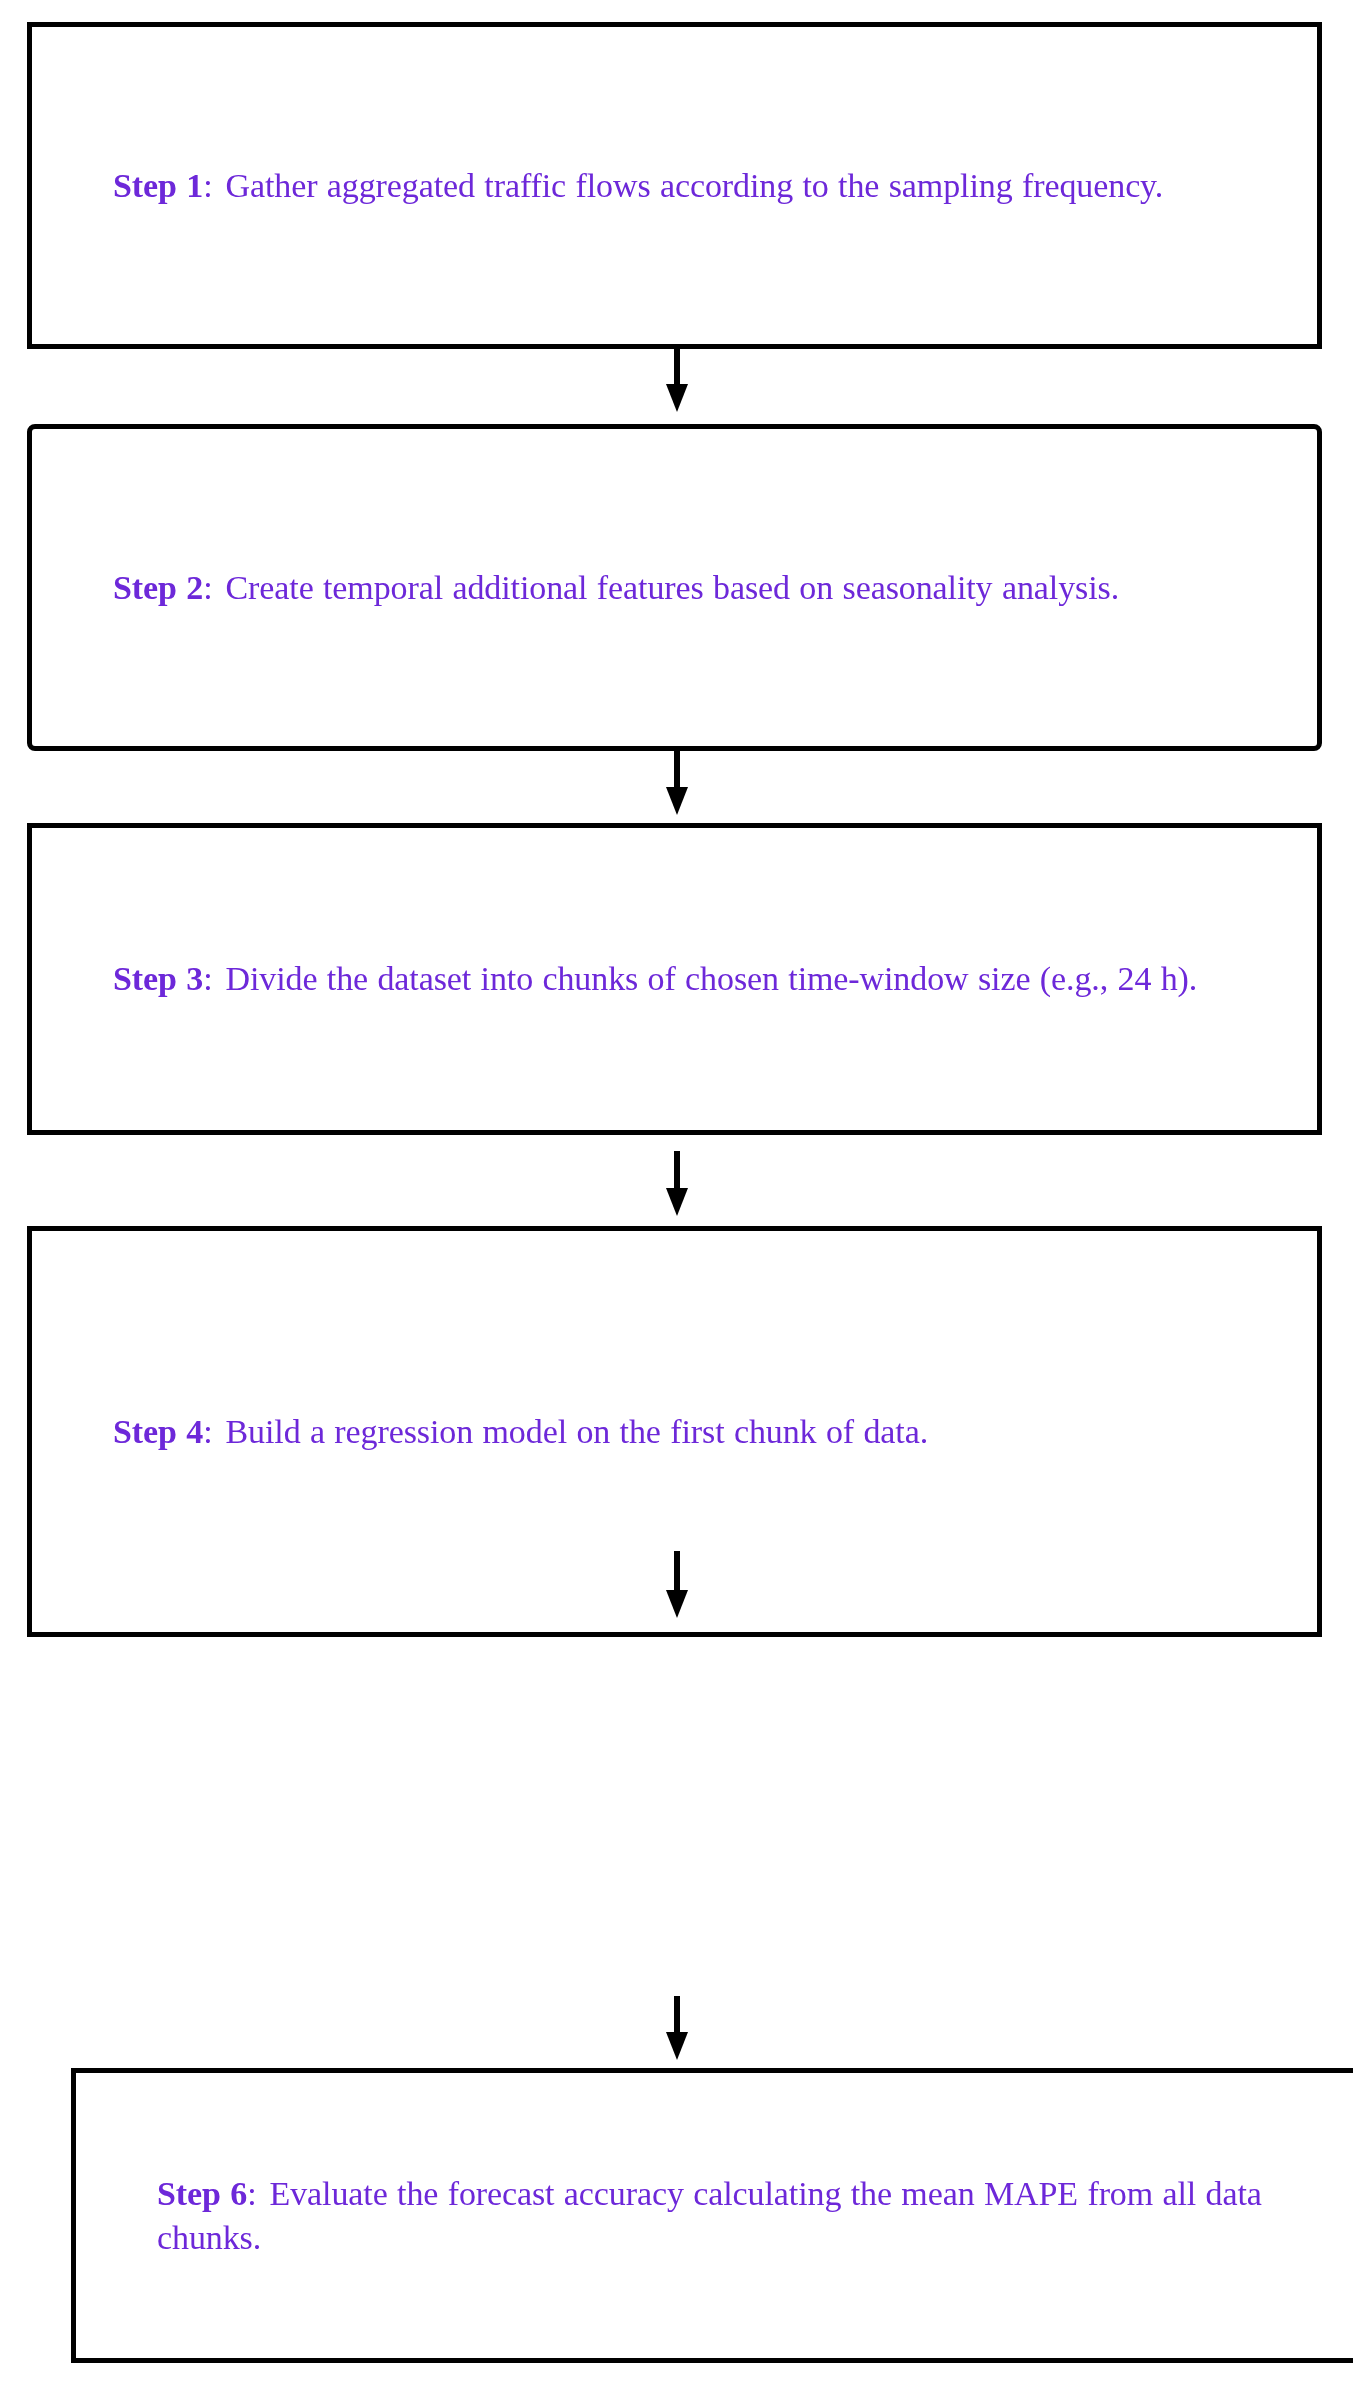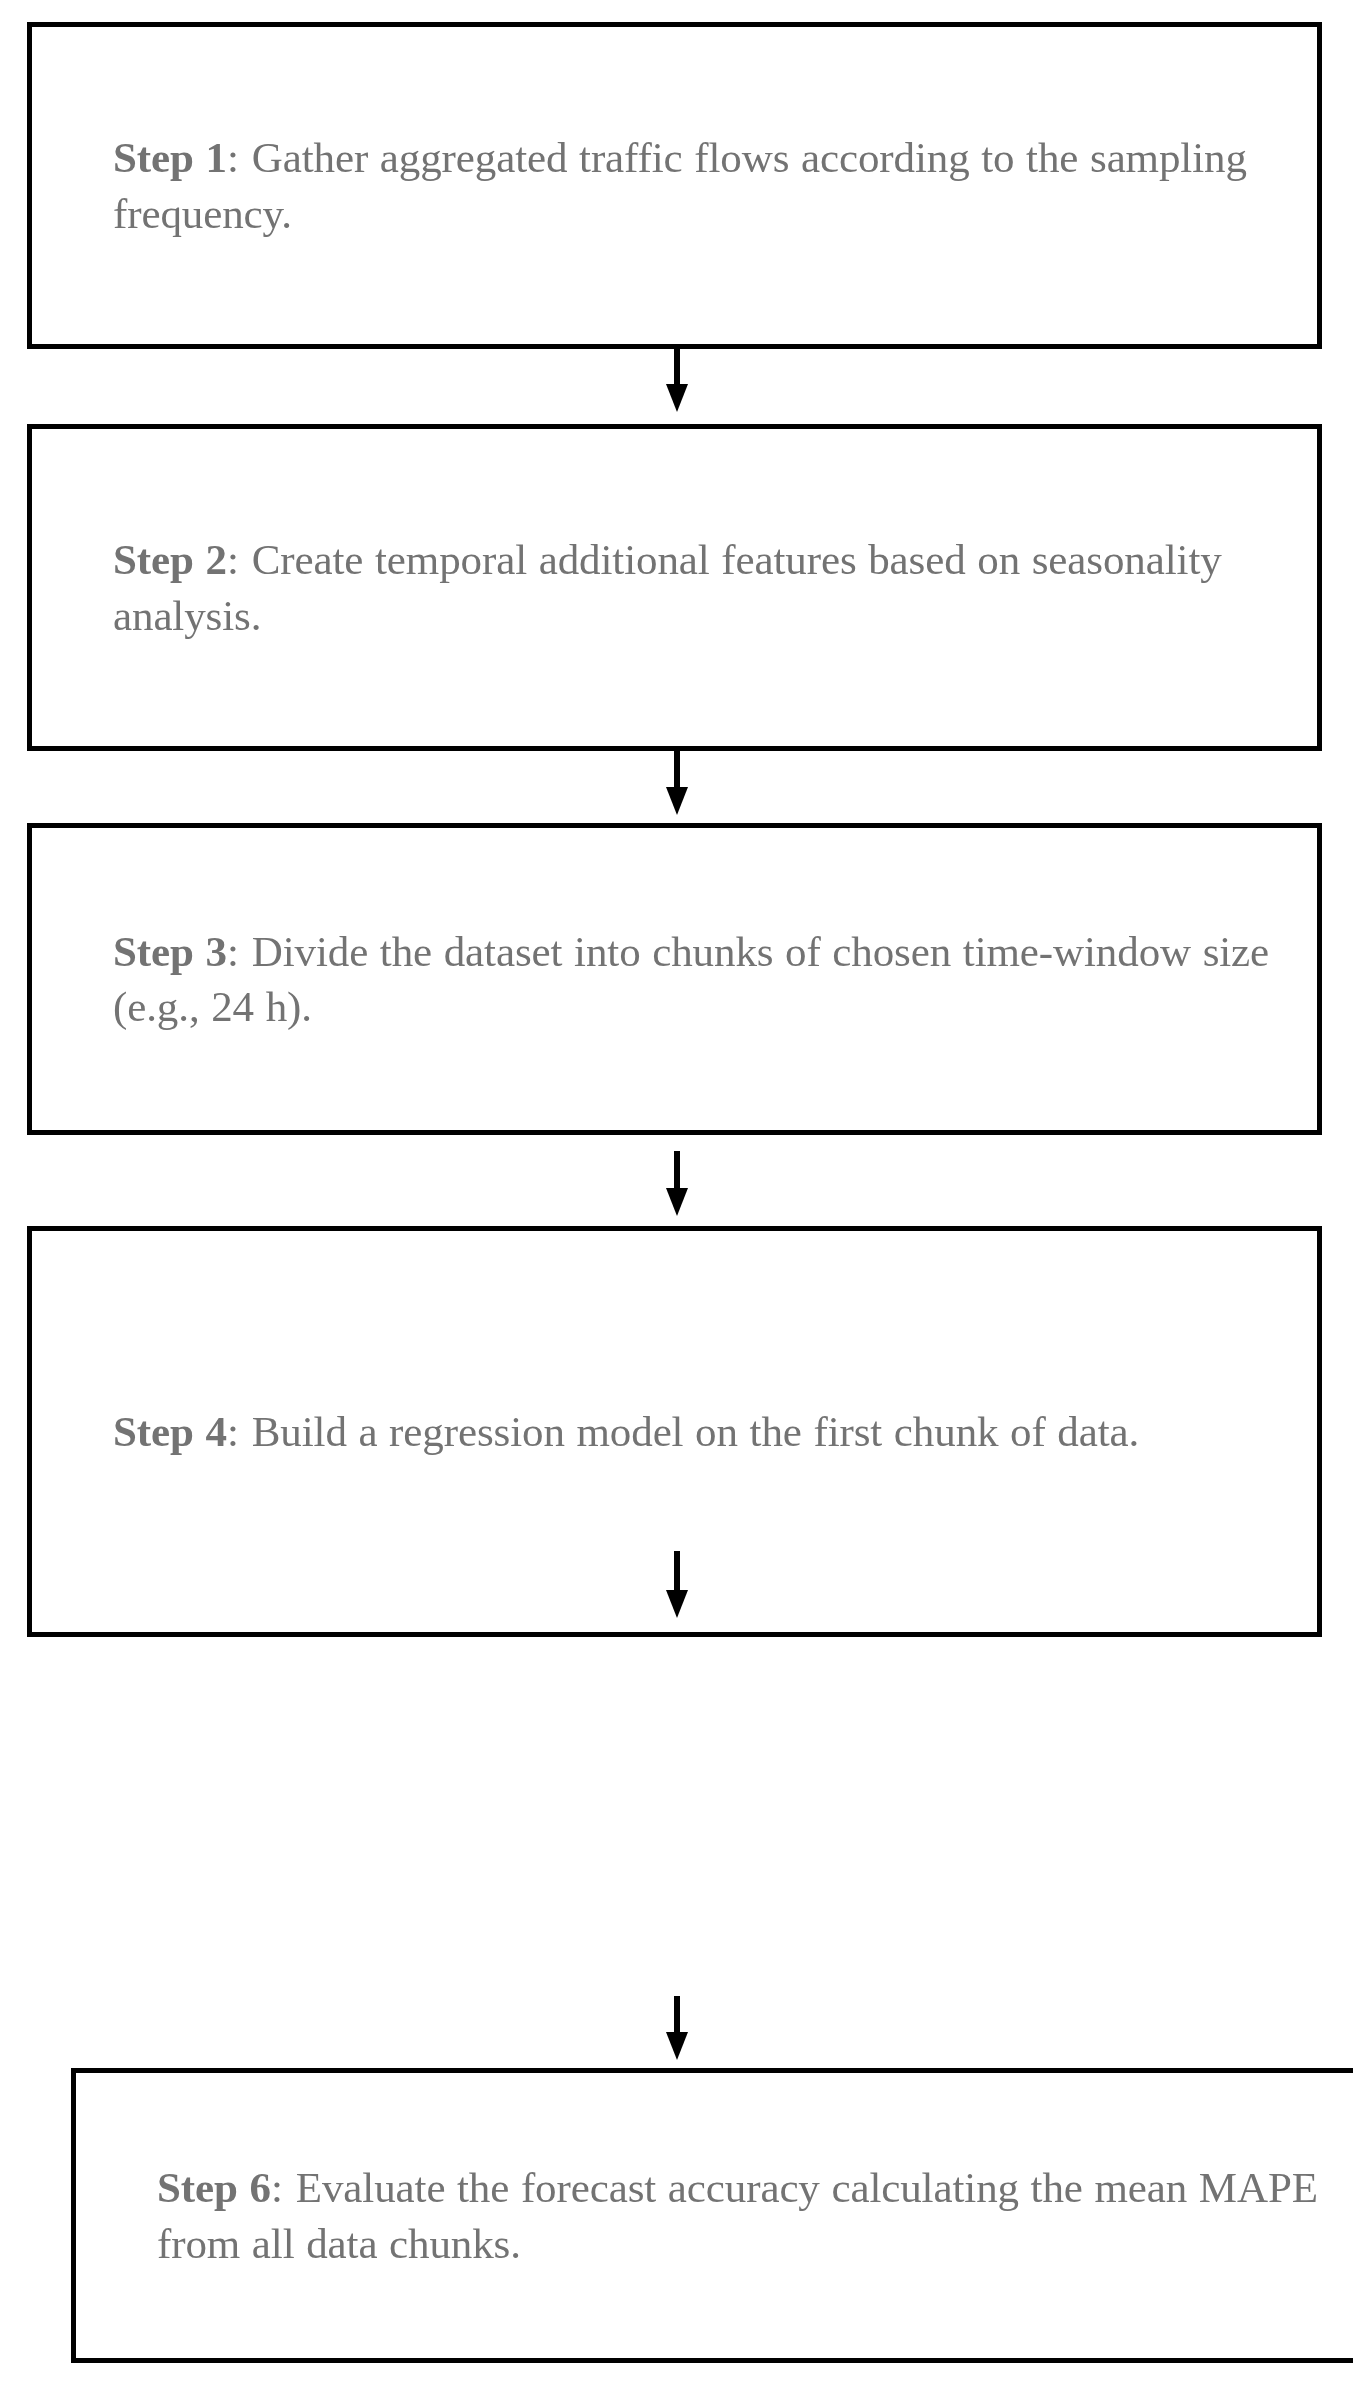--- a/index.html
+++ b/index.html
@@ -26,43 +26,43 @@
     width: 1295px;
     box-sizing: border-box;
     border: 5px solid #000000;
     background: #ffffff;
     display: flex;
     align-items: center;
   }
   .step-text {
     display: block;
     padding: 0 34px 0 81px;
-    font-size: 43px;
+    font-size: 34px;
     line-height: 1.28;
     letter-spacing: -0.1px;
     text-align: left;
     word-spacing: 1px;
-    color: #737373;
+    color: #6d28d9;
   }
   .step-label {
     font-weight: bold;
   }
   .step-sep {
     font-weight: normal;
   }
   .step-body {
     font-weight: normal;
   }
   .gap-after-colon {
     display: inline-block;
     width: 13px;
   }
   
   #box-1 { top: 22px;   height: 327px; }
-  #box-2 { top: 424px;  height: 327px; }
+  #box-2 { top: 424px;  height: 327px; border-radius: 8px; }
   #box-3 { top: 823px;  height: 312px; font-family: Liberation Serif, serif; }
   #box-4 { top: 1226px; height: 411px; }
   #box-5 { top: 1628px; height: 368px; }
   #box-6 { top: 2068px; height: 295px; margin-left: 44px; }
 
   .arrow {
     position: absolute;
     left: 666px;
     width: 22px;
   }

